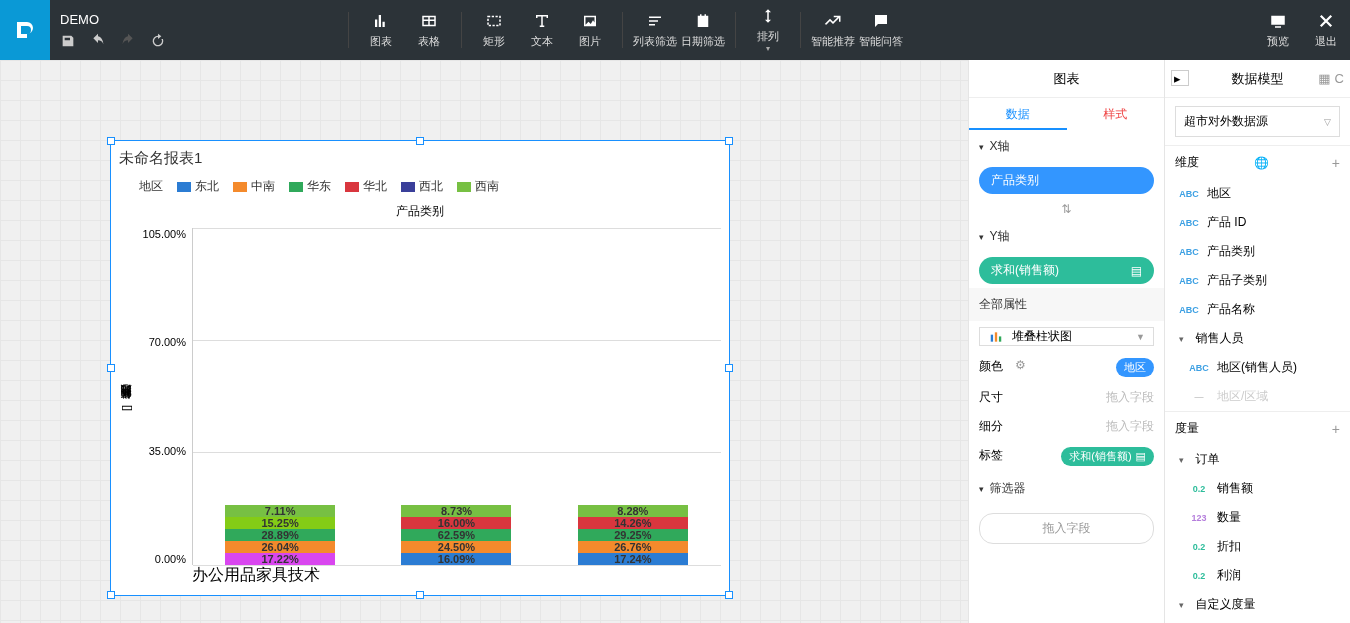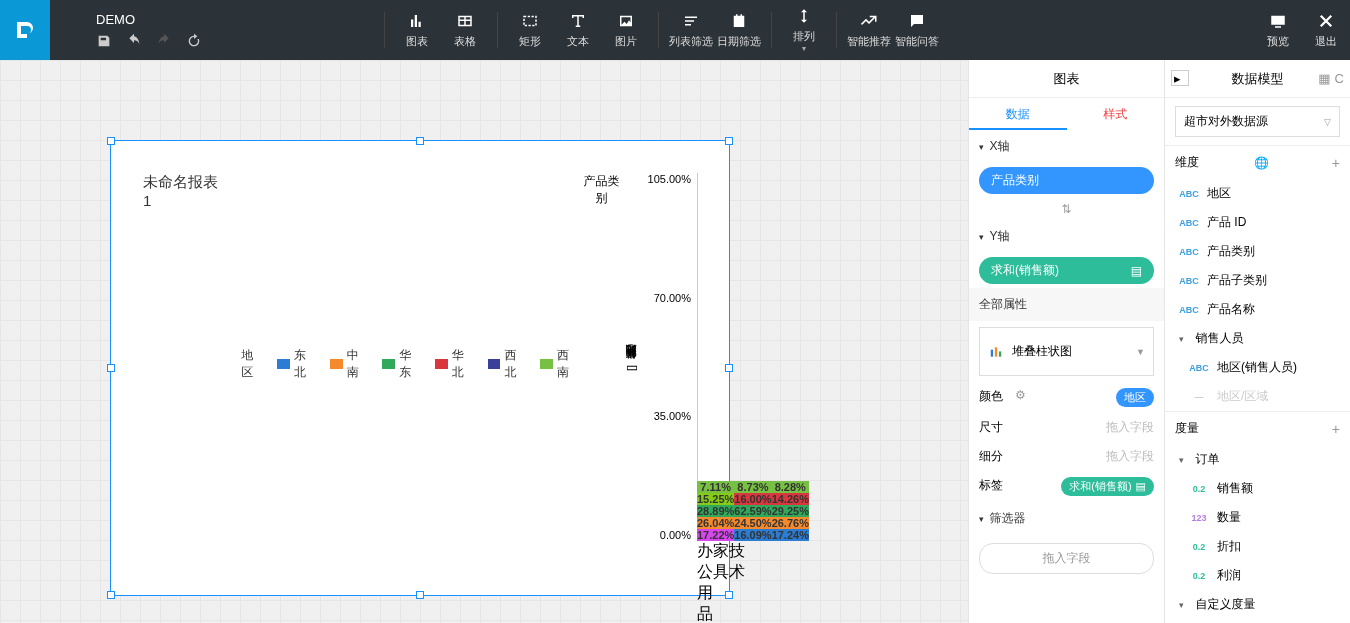--- a/index.html
+++ b/index.html
@@ -2,21 +2,21 @@
 <html><head>
 <meta charset="utf-8">
 <style>
 * { box-sizing: border-box; margin: 0; padding: 0; font-family: "Microsoft YaHei", Arial, sans-serif; }
 body { width: 1350px; height: 623px; background: #f0f0f0; overflow: hidden; font-size: 12px; }
 
 
 .header { height: 60px; background: #2c3338; color: #fff; display: flex; align-items: center; }
 .logo { width: 50px; height: 60px; background: #0a99d6; display: flex; align-items: center; justify-content: center; }
 .logo svg { width: 24px; height: 24px; fill: #fff; }
-.title-area { width: 290px; display: flex; flex-direction: column; padding-left: 10px; margin-left: 36px; }
+.title-area { width: 290px; display: flex; flex-direction: column; padding-left: 10px; }
 .title-area .title { font-size: 13px; margin-bottom: 6px; }
 .title-actions { display: flex; gap: 14px; align-items: center; }
 .icon-btn { width: 16px; height: 16px; display: inline-block; cursor: pointer; }
 .icon-btn svg { width: 100%; height: 100%; fill: #ccc; }
 .disabled svg { fill: #555; }
 .toolbar { display: flex; align-items: center; height: 60px; }
 .tool { display: flex; flex-direction: column; align-items: center; justify-content: center; width: 48px; height: 60px; cursor: pointer; }
 .tool svg { width: 18px; height: 18px; fill: #fff; margin-bottom: 4px; }
 .tool span { font-size: 11px; color: #ddd; }
 .sep { width: 1px; height: 36px; background: #444; margin: 0 8px; }
@@ -24,21 +24,21 @@
 
 
 .main { display: flex; height: 563px; }
 .canvas-area { flex: 1; background-image: linear-gradient(#e6e6e6 1px, transparent 1px), linear-gradient(90deg, #e6e6e6 1px, transparent 1px); background-size: 20px 20px; position: relative; padding: 26px; overflow: hidden; }
 .chart-box { position: absolute; top: 80px; left: 110px; width: 620px; height: 456px; background: #fff; border: 1px solid #1890ff; }
 .handle { position: absolute; width: 8px; height: 8px; background: #fff; border: 1px solid #1890ff; }
 .handle.tl { top: -4px; left: -4px; } .handle.tc { top: -4px; left: 50%; margin-left: -4px; } .handle.tr { top: -4px; right: -4px; }
 .handle.ml { top: 50%; left: -4px; margin-top: -4px; } .handle.mr { top: 50%; right: -4px; margin-top: -4px; }
 .handle.bl { bottom: -4px; left: -4px; } .handle.bc { bottom: -4px; left: 50%; margin-left: -4px; } .handle.br { bottom: -4px; right: -4px; }
 
-.chart-inner { padding: 32px; height: 100%; display: flex; }
+.chart-inner { padding: 8px; height: 100%; display: flex; flex-direction: column; }
 .chart-title { font-size: 15px; color: #333; margin-bottom: 10px; }
 .chart-legend { display: flex; gap: 14px; align-items: center; font-size: 12px; color: #333; margin-left: 20px; margin-bottom: 8px; }
 .leg { display: flex; align-items: center; gap: 4px; }
 .sw { width: 14px; height: 10px; }
 .chart-xtitle { text-align: center; font-size: 12px; margin-bottom: 8px; }
 .plot { flex: 1; display: flex; }
 .yaxis-label { writing-mode: vertical-rl; transform: rotate(180deg); font-size: 11px; text-align: center; margin-right: 4px; }
 .yaxis { display: flex; flex-direction: column; justify-content: space-between; width: 54px; font-size: 11px; text-align: right; padding: 0 6px 22px 0; }
 .bars-area { flex: 1; position: relative; }
 .grid-area { position: absolute; top: 0; left: 0; right: 0; bottom: 22px; border-left: 1px solid #ccc; }
@@ -58,21 +58,21 @@
 .section-head { display: flex; align-items: center; padding: 8px 10px; font-size: 12px; color: #333; cursor: pointer; }
 .section-head .caret { margin-right: 6px; font-size: 9px; }
 .pill { background: #3396ff; color: #fff; border-radius: 14px; padding: 5px 12px; margin: 4px 10px; font-size: 12px; display: flex; align-items: center; justify-content: space-between; }
 .pill.green { background: #2dbd9b; }
 .pill .right-icn { margin-left: auto; }
 .swap-ax { text-align: center; color: #999; padding: 4px; }
 .cfg-row { display: flex; padding: 6px 10px; font-size: 12px; }
 .cfg-row .lbl { width: 28px; }
 .cfg-row .gear { margin: 0 8px; color: #999; }
 .cfg-row .slot { flex: 1; text-align: right; color: #bbb; }
-.chart-type-sel { margin: 6px 10px; border: 1px solid #ddd; display: flex; align-items: center; padding: 15px 8px; }
+.chart-type-sel { margin: 6px 10px; border: 1px solid #ddd; display: flex; align-items: center; padding: 0 8px; }
 .chart-type-sel .icn { width: 16px; height: 14px; margin-right: 8px; }
 .chart-type-sel .carr { margin-left: auto; color: #999; font-size: 9px; }
 .filter-slot { margin: 8px 10px 12px; border: 1px solid #ddd; border-radius: 14px; padding: 6px; text-align: center; color: #999; font-size: 12px; }
 .mini-pill { background: #3396ff; color: #fff; border-radius: 12px; padding: 2px 8px; font-size: 11px; display: inline-flex; align-items: center; gap: 4px; }
 .mini-pill.green { background: #2dbd9b; }
 
 
 .panel2 { width: 186px; background: #fff; border-left: 1px solid #e5e5e5; display: flex; flex-direction: column; overflow: hidden; }
 .panel2-head { height: 38px; display: flex; align-items: center; justify-content: center; gap: 8px; border-bottom: 1px solid #eee; font-size: 13px; position: relative; }
 .panel2-head .right-icons { position: absolute; right: 6px; color: #999; display: flex; gap: 4px; }

